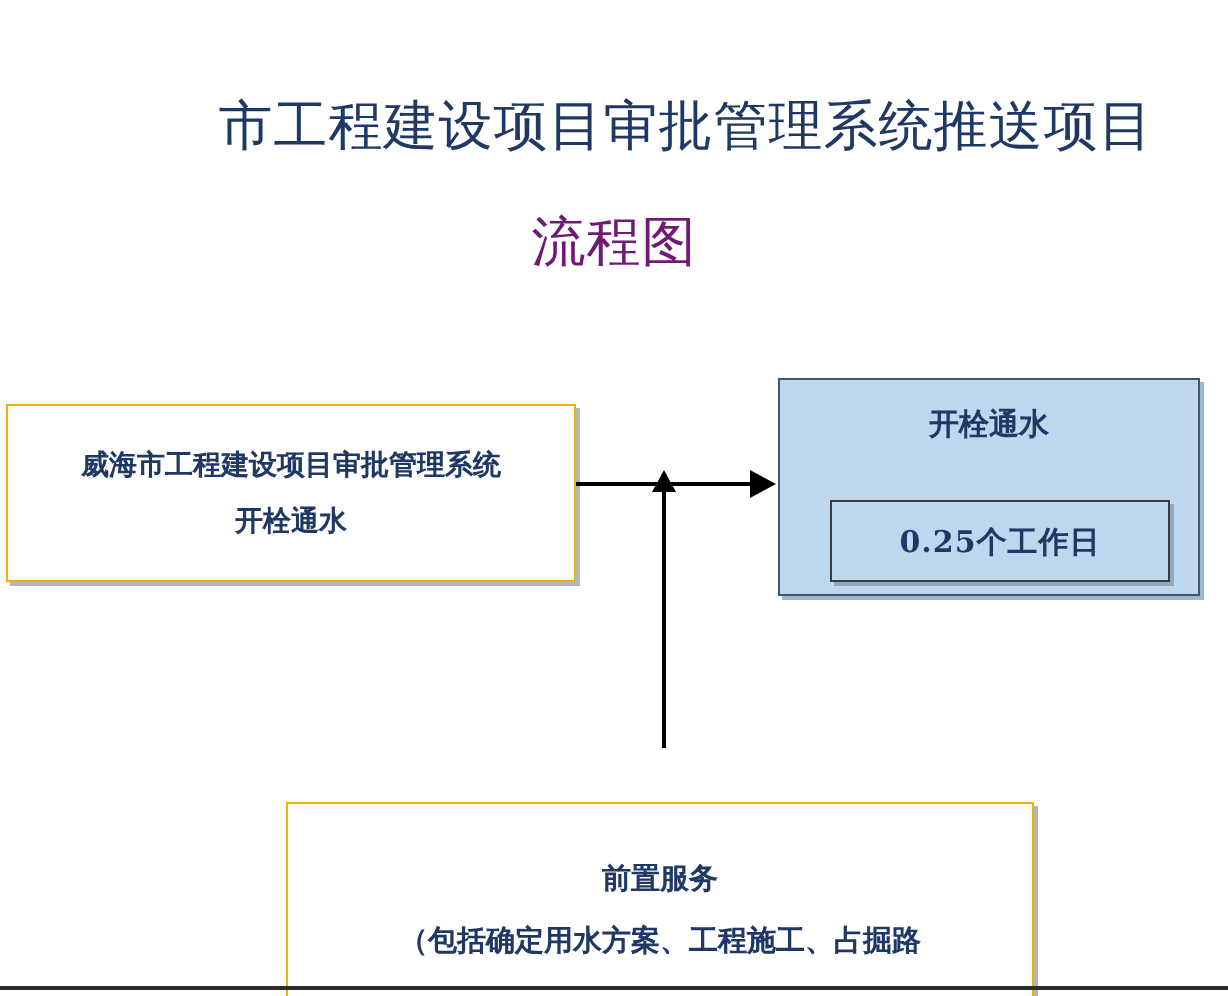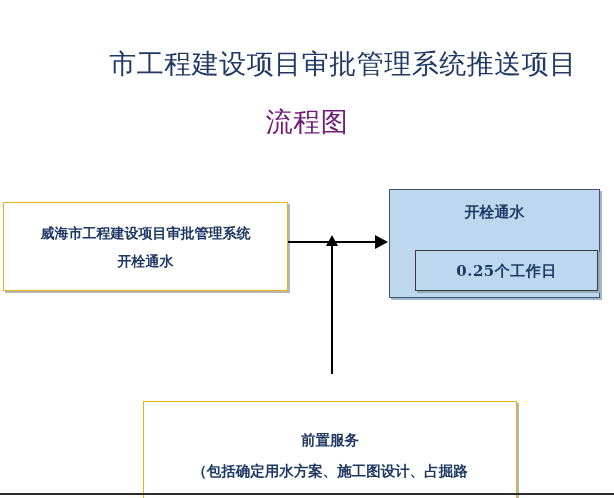--- a/index.html
+++ b/index.html
@@ -89,21 +89,21 @@
     padding-top: 10px;
   }
   #process-box .line {
     font-size: 15px;
     line-height: 24px;
   }
   #duration-box {
     position: absolute;
     left: 25px;
     top: 60px;
-    width: 183px;
+    width: 170px;
     height: 41px;
     box-sizing: border-box;
     background: #bdd7ee;
     border: 1px solid #3b3b3b;
     box-shadow: 2px 2px 0 #93aabe;
     display: flex;
     align-items: center;
     justify-content: center;
   }
   #duration-box .line {
@@ -194,18 +194,18 @@
 
   <div class="node" id="process-box">
     <div class="line">开栓通水</div>
     <div id="duration-box">
       <div class="line">0.25个工作日</div>
     </div>
   </div>
 
   <div class="node" id="pre-service-box">
     <div class="line">前置服务</div>
-    <div class="line">（包括确定用水方案、施工图设计、占掘路</div>
+    <div class="line">（包括确定用水方案、工程施工、占掘路</div>
   </div>
 
   <div class="bottom-rule"></div>
 
 </div>
 
 </body></html>

